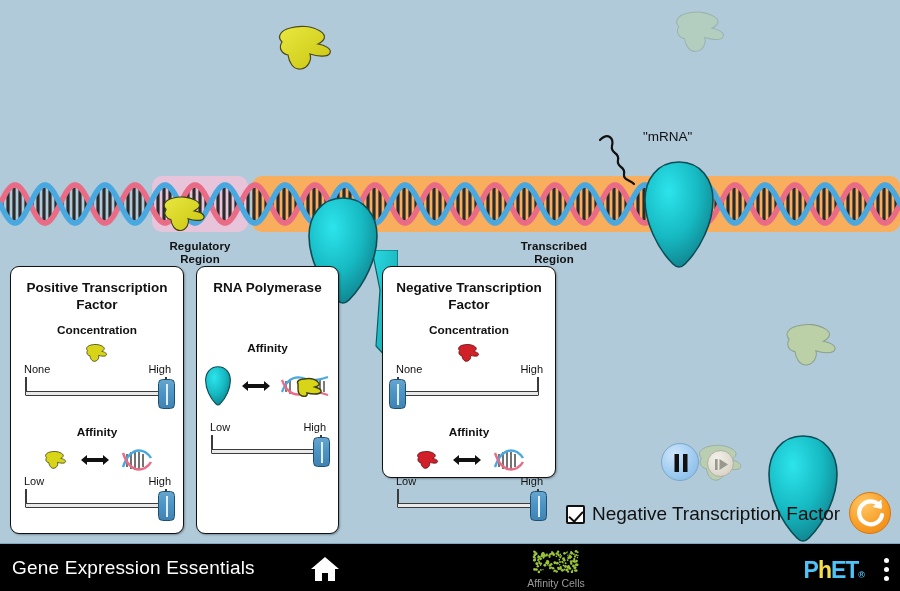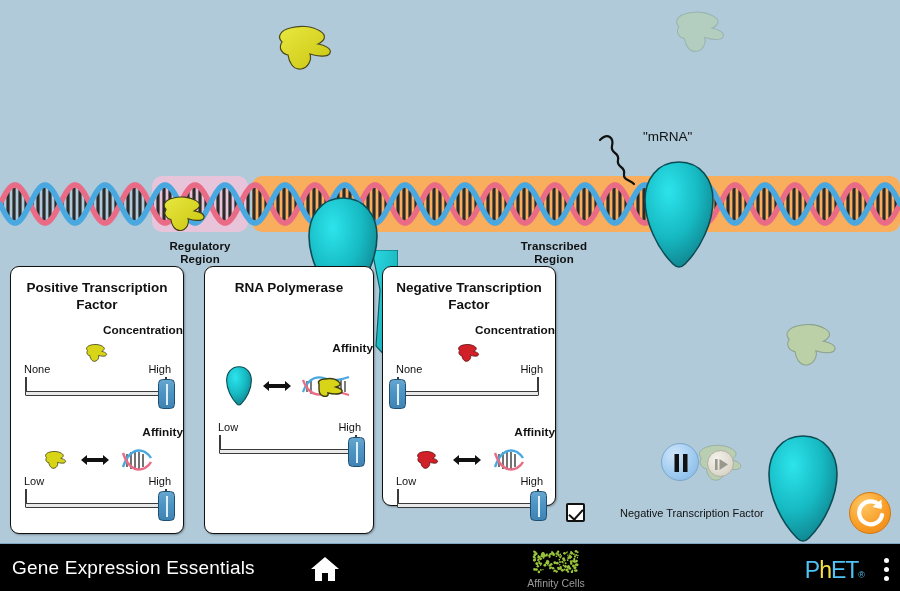--- a/index.html
+++ b/index.html
@@ -23,29 +23,29 @@
   }
   #regulatory-label { left:152px; top:240px; width:96px; }
   #transcribed-label { left:492px; top:240px; width:124px; }
 
   
   .panel {
     position:absolute; background:#fff; border:1.6px solid #111;
     border-radius:9px; box-shadow:1px 1px 2px rgba(0,0,0,.30);
   }
   #panel-positive { left:10px; top:266px; width:174px; height:268px; }
-  #panel-polymerase { left:196px; top:266px; width:170px; height:268px;margin-left:8px; }
-  #panel-negative { left:382px; top:266px; width:174px; height:240px; }
+  #panel-polymerase { left:196px; top:266px; width:143px; height:268px; }
+  #panel-negative { left:382px; top:266px; width:174px; height:212px; }
 
   .panel-title {
     text-align:center; font-size:13.5px; font-weight:bold; color:#111;
     line-height:16.5px; padding-top:13px;
   }
   .sub-title {
-    text-align:right; font-size:11.8px; font-weight:bold; color:#111;
+    text-align:center; font-size:11.8px; font-weight:bold; color:#111;
   }
 
   
   .slider { position:relative; height:42px; }
   .slider-track {
     position:absolute; left:14px; right:16px; top:24px; height:5px;
     background:#e9e9e9; border:1.2px solid #3b3b3b; border-radius:1px;
   }
   .slider-endtick {
     position:absolute; width:1.6px; height:16px; background:#3b3b3b; top:10px;
@@ -87,21 +87,21 @@
   }
   .nav-tab .thumb {
     width:52px; height:27px; margin:0 auto; border-radius:2px; position:relative; overflow:hidden;
   }
   .nav-tab .tab-label { font-size:10.5px; margin-top:2px; color:#9a9a9a; }
   .nav-tab.selected .tab-label { color:#f2e43a; }
   .nav-tab.selected .thumb { outline:1.5px solid #cfe4f2; }
 
   #home-button { position:absolute; left:310px; top:12px; cursor:pointer; }
 
-  #phet-logo { position:absolute; right:36px; top:13px; font-size:23px; font-weight:normal; letter-spacing:-1px; }
+  #phet-logo { position:absolute; right:36px; top:13px; font-size:23px; font-weight:bold; letter-spacing:-1px; }
   #phet-menu { position:absolute; right:11px; top:14px; }
   .menu-dot { width:5px; height:5px; border-radius:50%; background:#fff; margin-bottom:4px; }
 
   
   #play-controls { position:absolute; left:661px; top:443px; width:84px; height:44px; }
   .pause-btn {
     position:absolute; left:0; top:0; width:38px; height:38px; border-radius:50%;
     background:radial-gradient(circle at 35% 30%,#cfe6fb,#9cc9ef 60%,#7eb4e2 100%);
     border:1.3px solid #7ba7c9; cursor:pointer;
   }
@@ -121,21 +121,21 @@
     position:absolute; left:566px; top:503px; display:flex; align-items:center; gap:7px; cursor:pointer;
   }
   .cbox {
     width:19px; height:19px; border:2px solid #111; border-radius:2px; background:#fff;
     position:relative;
   }
   .cbox:after {
     content:""; position:absolute; left:4px; top:1px; width:6px; height:12px;
     border:solid #111; border-width:0 2.6px 2.6px 0; transform:rotate(42deg);
   }
-  #neg-tf-label { font-size:11px; color:#111;margin-left:28px; }
+  #neg-tf-label { font-size:19px; color:#111; }
 
   #mrna-label { position:absolute; left:643px; top:129px; font-size:13.5px; color:#111; }
 </style>
 </head>
 <body>
 
 <div id="stage">
 
   <svg class="float-protein" style="left:268px; top:20px;" width="76" height="56" viewBox="0 0 76 56">
     <defs>

